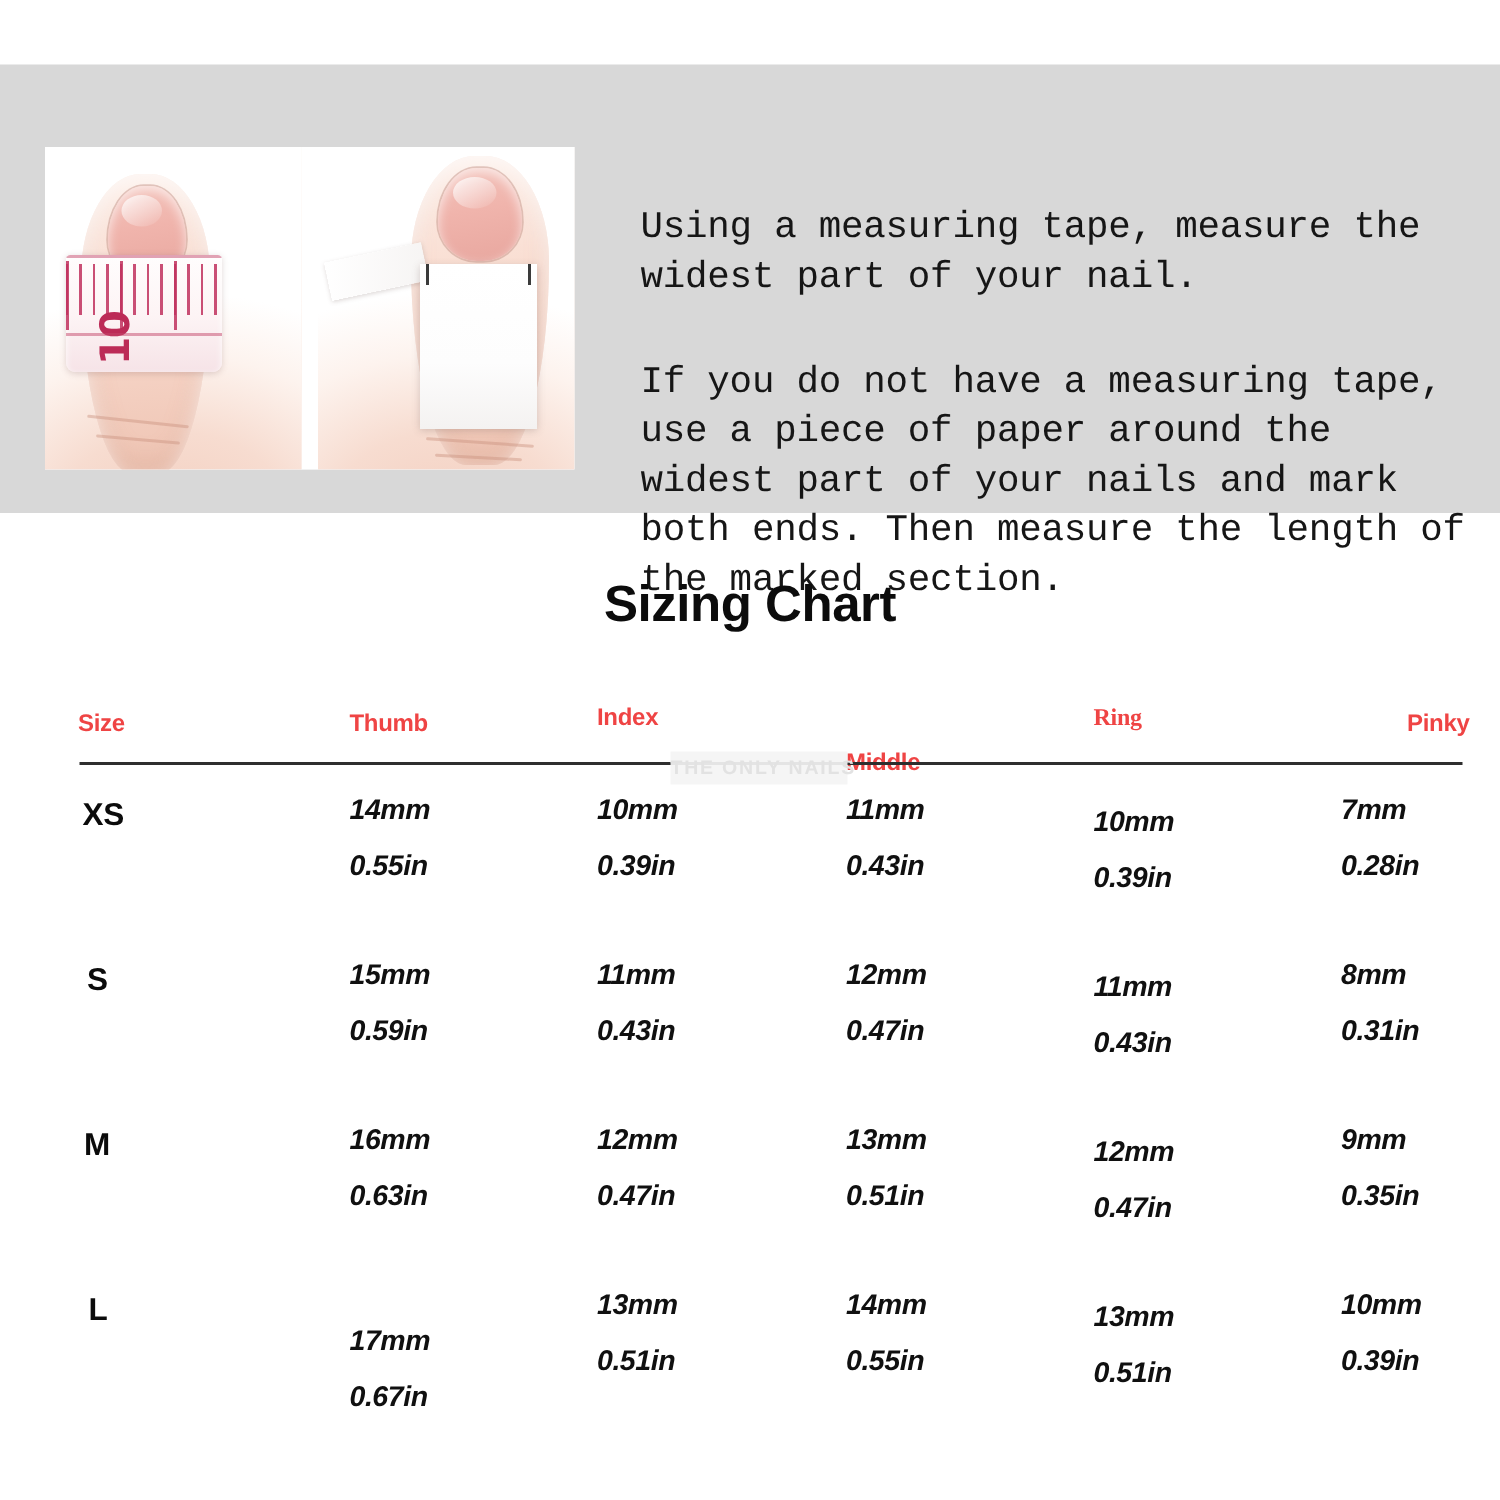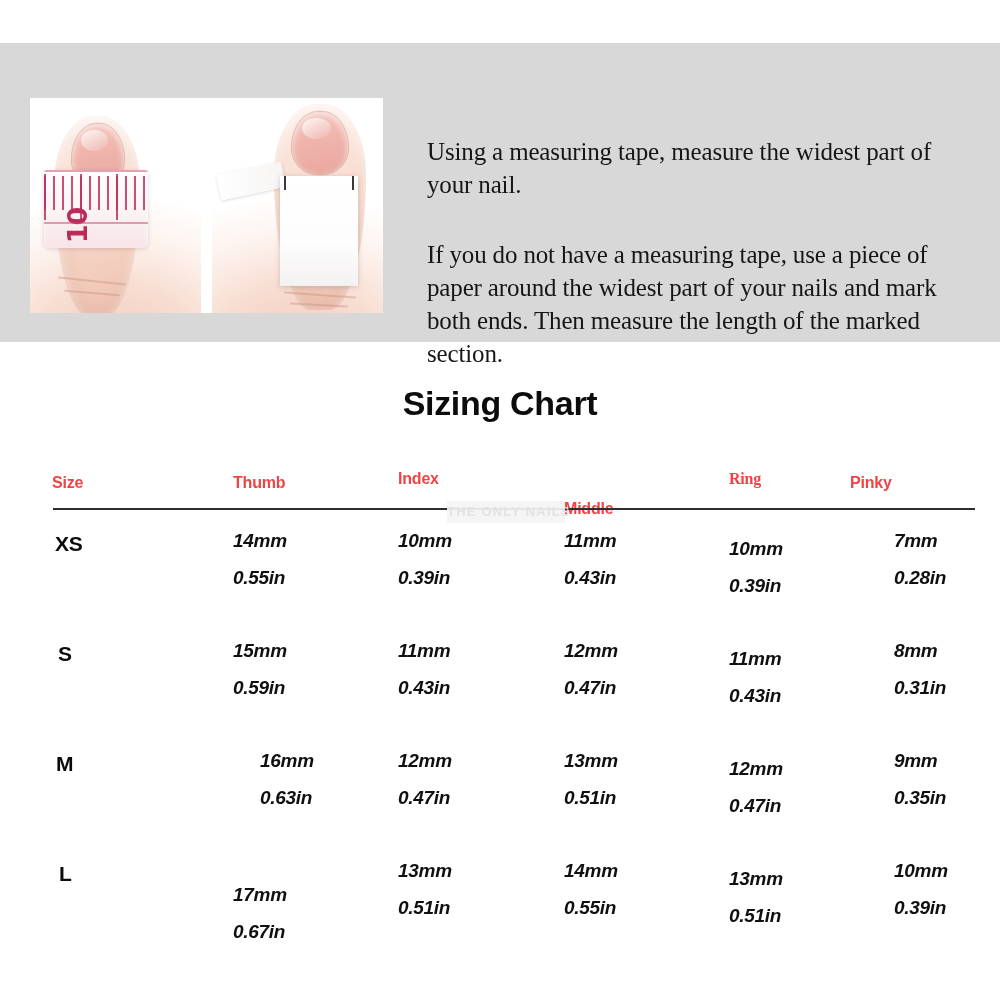--- a/index.html
+++ b/index.html
@@ -149,21 +149,21 @@
   #instruction-text {
     position: absolute;
     left: 427px;
     top: 92px;
     width: 552px;
   }
   .instr-para {
     color: #161616;
     font-size: 25px;
     line-height: 1.32;
-    font-family: Liberation Serif, serif;
+    font-family: Liberation Mono, monospace;
     font-stretch: condensed;
     letter-spacing: -0.15px;
   }
   .instr-para + .instr-para { margin-top: 37px; }
 
   
   #chart-title {
     position: absolute;
     left: 0; top: 384px;
     width: 1000px;
@@ -294,21 +294,21 @@
 
   <h1 id="chart-title">Sizing Chart</h1>
 
   <div id="sizing-table">
 
     <div class="hdr-cell" style="left:52px;top:12px;">Size</div>
     <div class="hdr-cell" style="left:233px;top:12px;">Thumb</div>
     <div class="hdr-cell" style="left:398px;top:8px;">Index</div>
     <div class="hdr-cell" style="left:564px;top:12px;margin-top:26px;">Middle</div>
     <div class="hdr-cell" style="left:729px;top:8px;font-family:Liberation Serif, serif;">Ring</div>
-    <div class="hdr-cell" style="left:850px;top:12px;">Pinky</div>
+    <div class="hdr-cell" style="left:938px;top:12px;">Pinky</div>
 
     <div id="header-rule"></div>
 
     <div id="watermark">THE ONLY NAILS</div>
 
     <div class="size-label" style="left:55px;top:70px;">XS</div>
     <div class="val-cell" style="left:233px;top:68px;">
       <span>14mm</span>
       <span class="val-in">0.55in</span>
     </div>
@@ -345,21 +345,21 @@
     <div class="val-cell" style="left:729px;top:186px;">
       <span>11mm</span>
       <span class="val-in">0.43in</span>
     </div>
     <div class="val-cell" style="left:894px;top:178px;">
       <span>8mm</span>
       <span class="val-in">0.31in</span>
     </div>
 
     <div class="size-label" style="left:56px;top:290px;">M</div>
-    <div class="val-cell" style="left:233px;top:288px;margin-left:27px;">
+    <div class="val-cell" style="left:233px;top:288px;">
       <span>16mm</span>
       <span class="val-in">0.63in</span>
     </div>
     <div class="val-cell" style="left:398px;top:288px;">
       <span>12mm</span>
       <span class="val-in">0.47in</span>
     </div>
     <div class="val-cell" style="left:564px;top:288px;">
       <span>13mm</span>
       <span class="val-in">0.51in</span>

